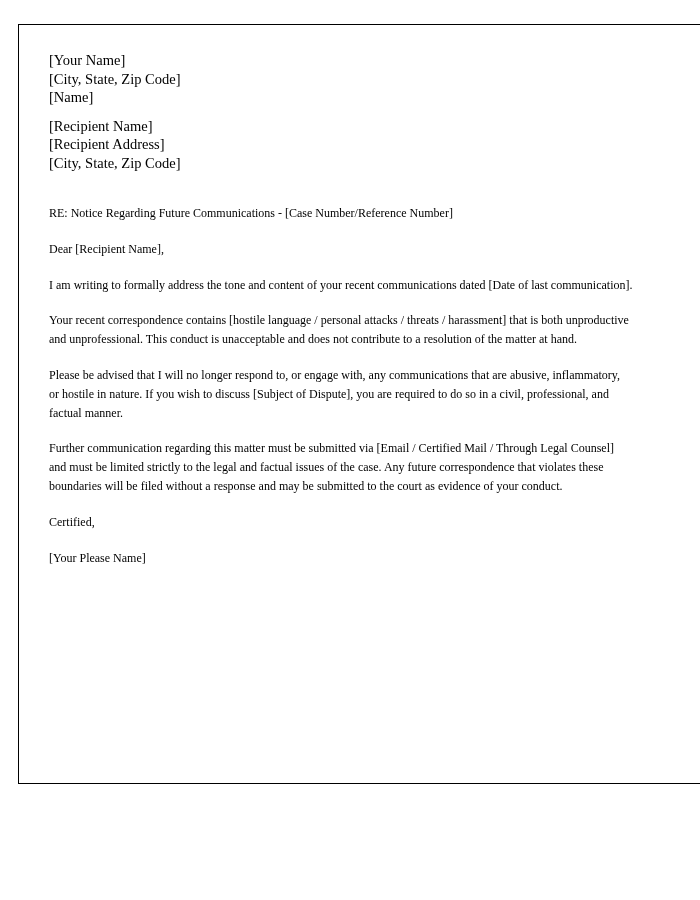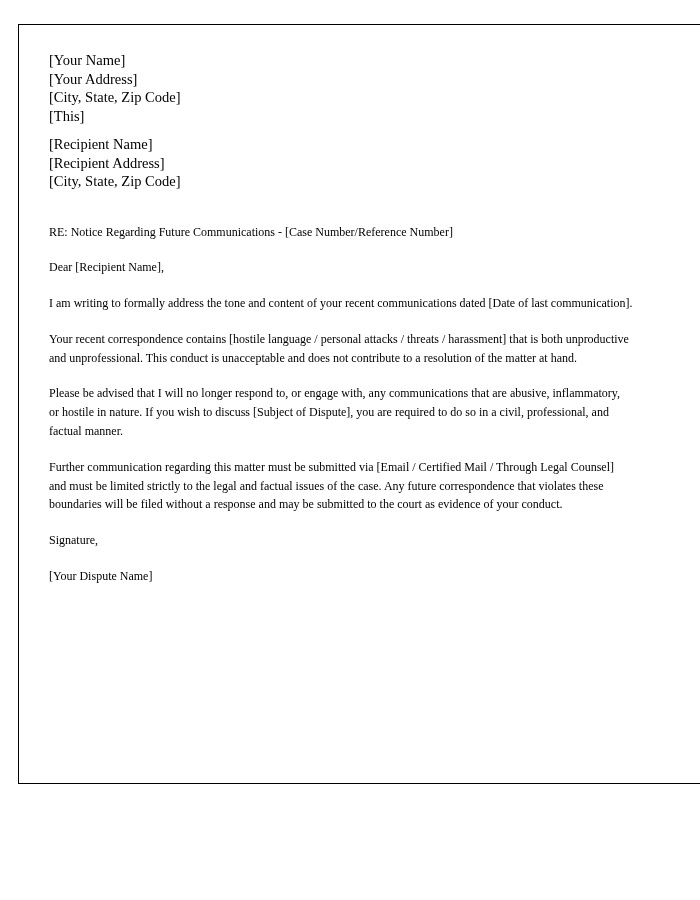--- a/index.html
+++ b/index.html
@@ -51,41 +51,40 @@
   .spacer-sm { height: 10px; }
 </style>
 </head>
 <body>
 
 <div class="page">
   <div class="content">
 
     <div class="block addr">
       <span class="line">[Your Name]</span>
-      <span class="line">[Your Address]</span>
       <span class="line">[City, State, Zip Code]</span>
-      <span class="line">[This]</span>
+      <span class="line">[Name]</span>
     </div>
 
     <div class="spacer-sm"></div>
 
     <div class="block addr-gap">
       <span class="line">[Recipient Name]</span>
       <span class="line">[Recipient Address]</span>
       <span class="line">[City, State, Zip Code]</span>
     </div>
 
     <p class="para">RE: Notice Regarding Future Communications - [Case Number/Reference Number]</p>
 
     <p class="para">Dear [Recipient Name],</p>
 
     <p class="para">I am writing to formally address the tone and content of your recent communications dated [Date of last communication].</p>
     <p class="para">Your recent correspondence contains [hostile language / personal attacks / threats / harassment] that is both unproductive and unprofessional. This conduct is unacceptable and does not contribute to a resolution of the matter at hand.</p>
     <p class="para">Please be advised that I will no longer respond to, or engage with, any communications that are abusive, inflammatory, or hostile in nature. If you wish to discuss [Subject of Dispute], you are required to do so in a civil, professional, and factual manner.</p>
     <p class="para">Further communication regarding this matter must be submitted via [Email / Certified Mail / Through Legal Counsel] and must be limited strictly to the legal and factual issues of the case. Any future correspondence that violates these boundaries will be filed without a response and may be submitted to the court as evidence of your conduct.</p>
 
-    <p class="para">Signature,</p>
+    <p class="para">Certified,</p>
 
 
-    <p class="para">[Your Dispute Name]</p>
+    <p class="para">[Your Please Name]</p>
 
   </div>
 </div>
 
 </body></html>

